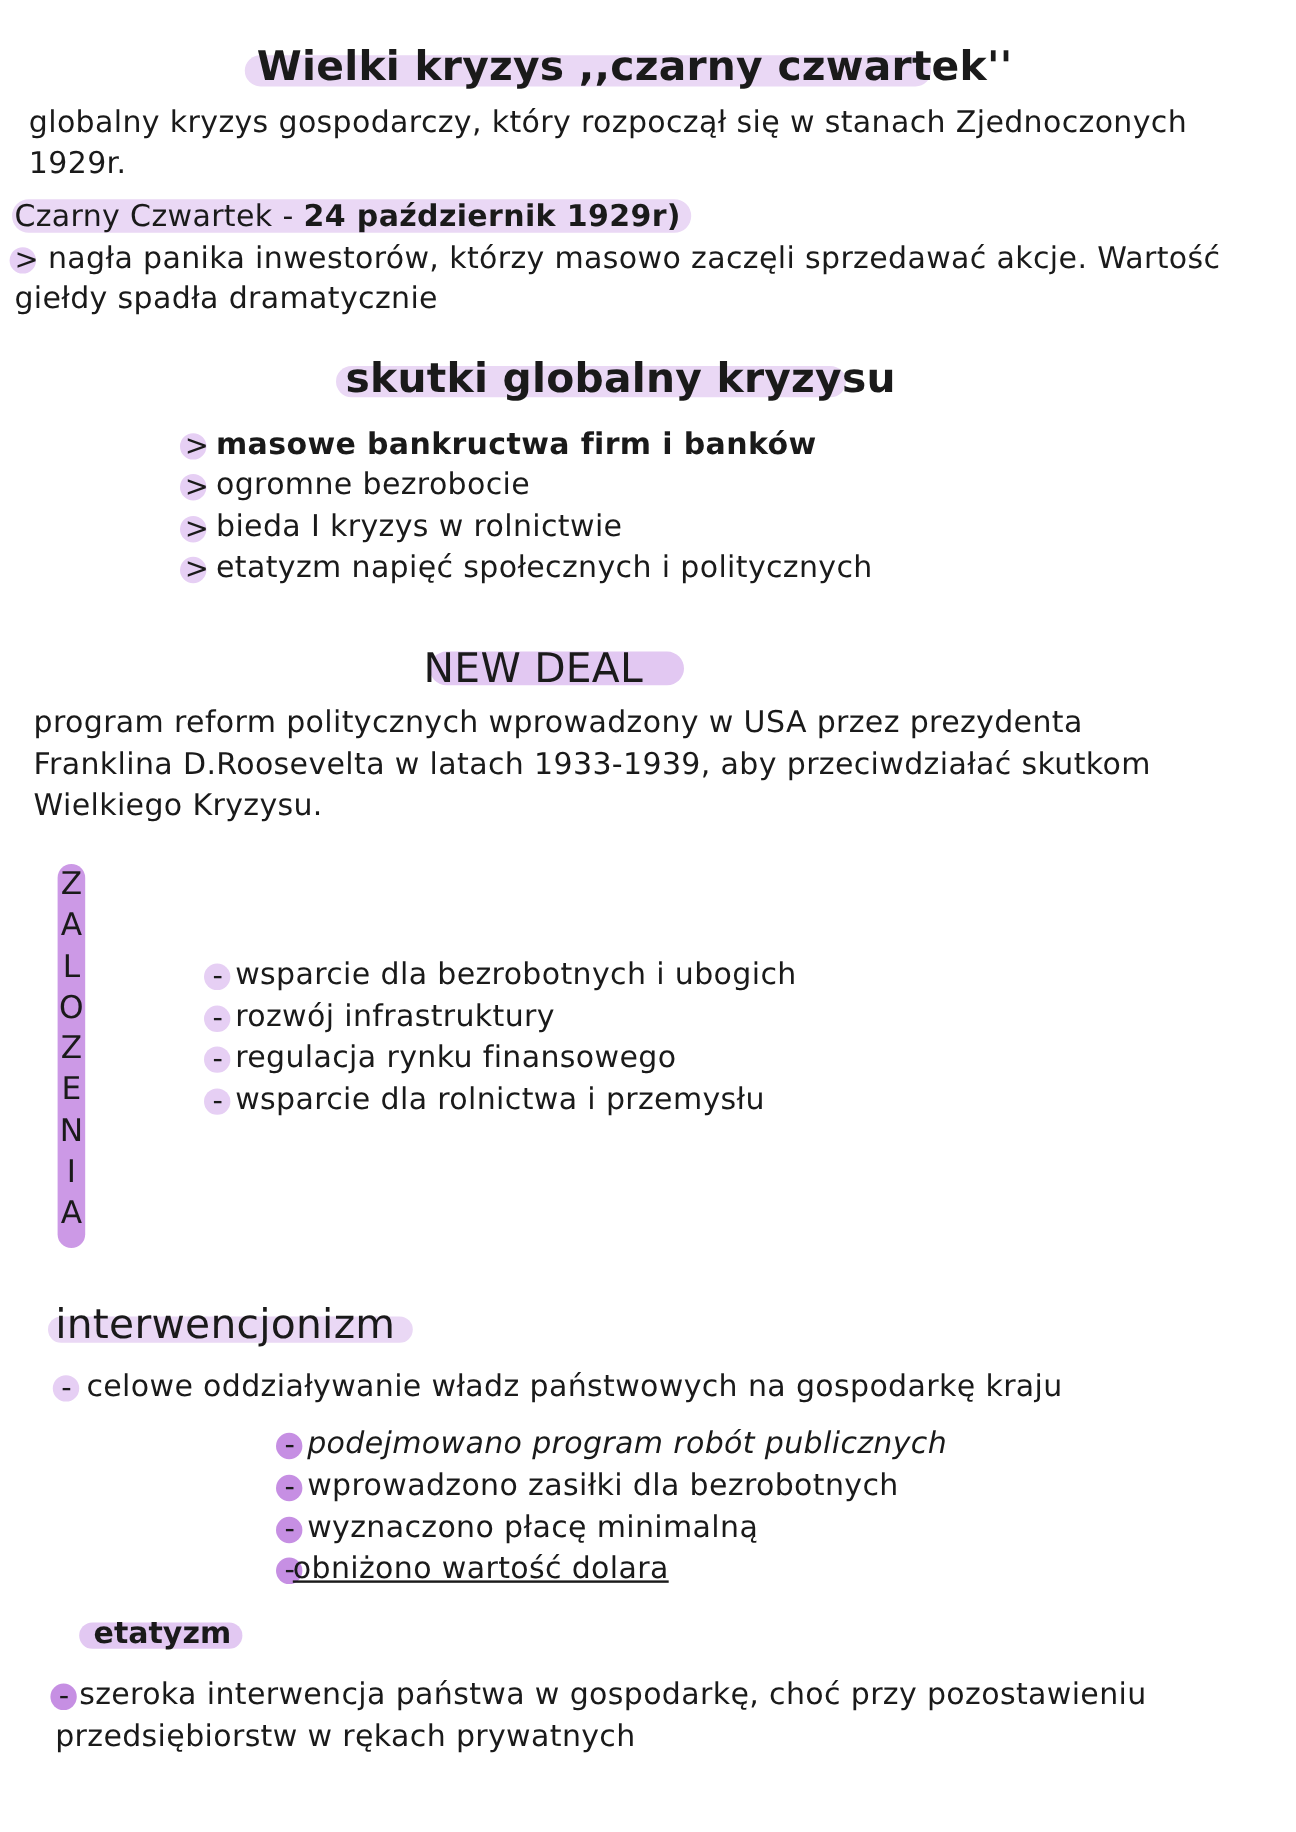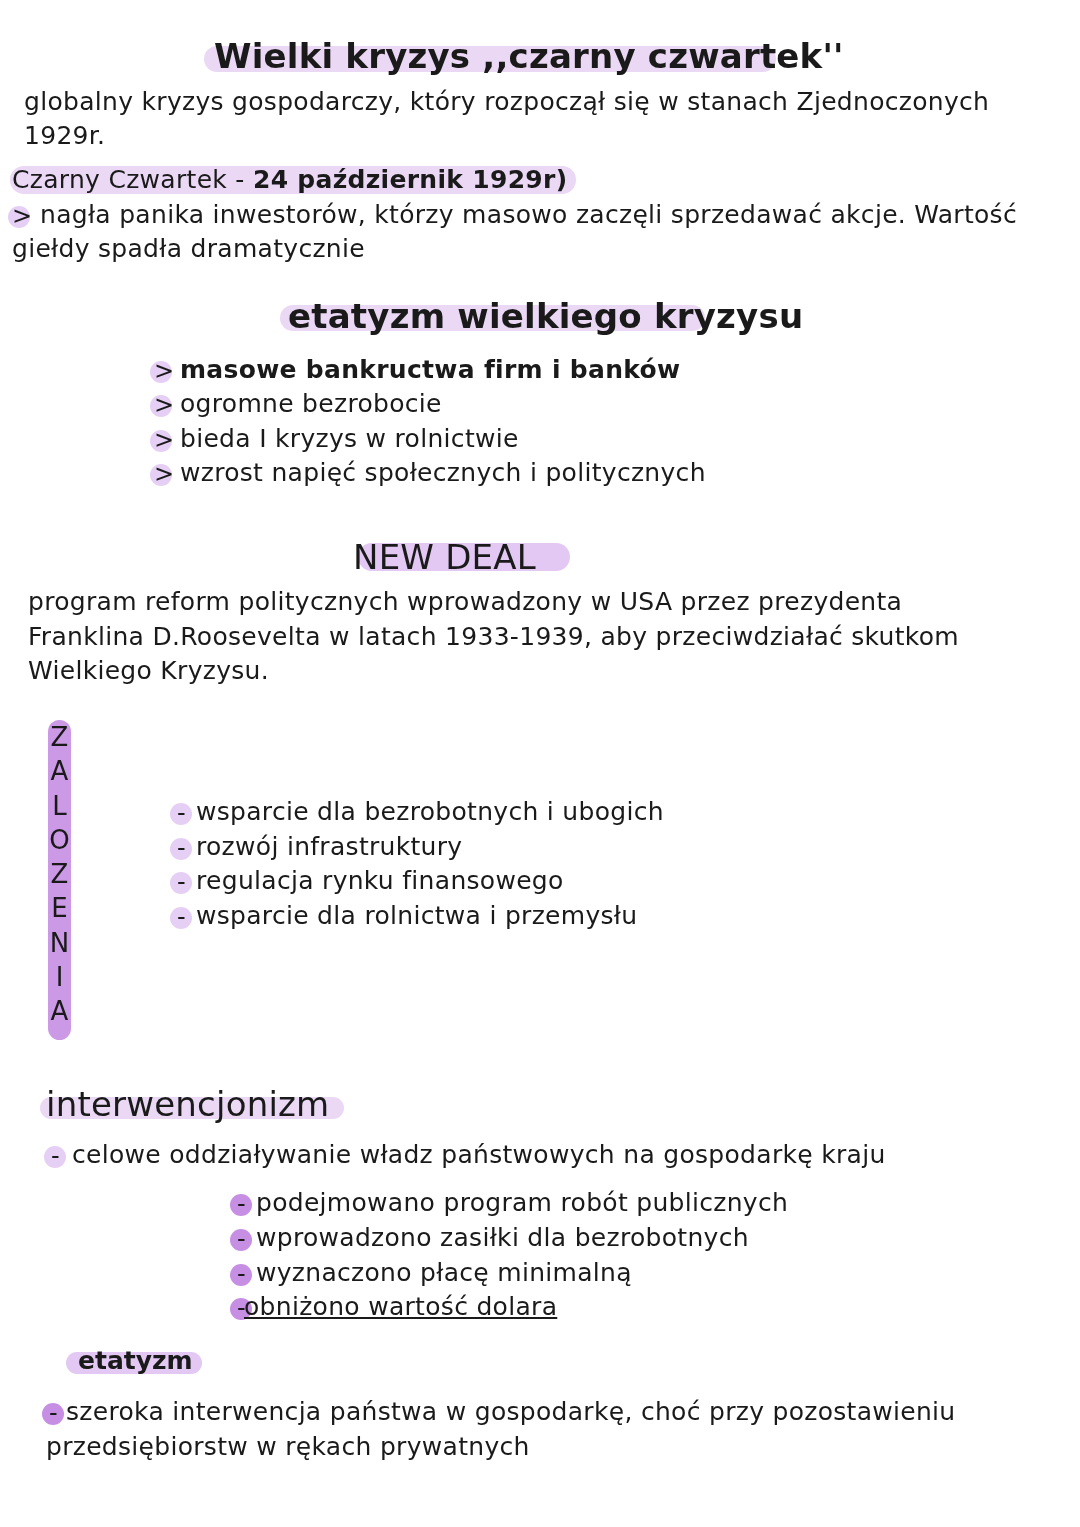--- a/index.html
+++ b/index.html
@@ -39,21 +39,21 @@
 
   <div class="bullet b-light" style="left:8px; top:206px;">
     <span class="glyph">&gt;</span>
   </div>
   <div class="abs txt" style="left:40px; top:198px;">nagła panika inwestorów, którzy masowo zaczęli sprzedawać akcje. Wartość</div>
   <div class="abs txt" style="left:12px; top:232px;">giełdy spadła dramatycznie</div>
 </div>
 
 <div>
   <div class="hl hl-light" style="left:280px; top:305px; width:425px; height:26px;"></div>
-  <div class="abs title" style="left:288px; top:296px;">etatyzm wielkiego kryzysu</div>
+  <div class="abs title" style="left:288px; top:296px;">skutki globalny kryzysu</div>
 
   <div class="row" style="left:150px; top:353px;">
     <div class="bullet b-light" style="left:0; top:8px;">
         <span class="glyph">&gt;</span>
       </div>
     <div class="t txt" style="left:30px;font-weight:bold;">masowe bankructwa firm i banków</div>
   </div>
   <div class="row" style="left:150px; top:387px;">
     <div class="bullet b-light" style="left:0; top:8px;">
         <span class="glyph">&gt;</span>
@@ -63,21 +63,21 @@
   <div class="row" style="left:150px; top:422px;">
     <div class="bullet b-light" style="left:0; top:8px;">
         <span class="glyph">&gt;</span>
       </div>
     <div class="t txt" style="left:30px;">bieda I kryzys w rolnictwie</div>
   </div>
   <div class="row" style="left:150px; top:456px;">
     <div class="bullet b-light" style="left:0; top:8px;">
         <span class="glyph">&gt;</span>
       </div>
-    <div class="t txt" style="left:30px;">wzrost napięć społecznych i politycznych</div>
+    <div class="t txt" style="left:30px;">etatyzm napięć społecznych i politycznych</div>
   </div>
 </div>
 
 <div>
   <div class="hl hl-mid" style="left:358px; top:543px; width:212px; height:28px;"></div>
   <div class="abs title" style="left:353px; top:537px; font-weight:400; font-size:34px;">NEW DEAL</div>
 
   <div class="abs txt" style="left:28px; top:585px;">program reform politycznych wprowadzony w USA przez prezydenta</div>
   <div class="abs txt" style="left:28px; top:620px;">Franklina D.Roosevelta w latach 1933-1939, aby przeciwdziałać skutkom</div>
   <div class="abs txt" style="left:28px; top:654px;">Wielkiego Kryzysu.</div>
@@ -128,21 +128,21 @@
     <div class="bullet b-light" style="left:0; top:8px;">
         <span class="glyph" style="left:7px;">-</span>
       </div>
     <div class="t txt" style="left:28px;">celowe oddziaływanie władz państwowych na gospodarkę kraju</div>
   </div>
 
   <div class="row" style="left:230px; top:1186px;">
     <div class="bullet b-strong" style="left:0; top:8px;">
         <span class="glyph" style="left:7px;">-</span>
       </div>
-    <div class="t txt" style="left:26px;">podejmowano program robót publicznych</div>
+    <div class="t txt" style="left:26px;font-style:italic;">podejmowano program robót publicznych</div>
   </div>
   <div class="row" style="left:230px; top:1221px;">
     <div class="bullet b-strong" style="left:0; top:8px;">
         <span class="glyph" style="left:7px;">-</span>
       </div>
     <div class="t txt" style="left:26px;">wprowadzono zasiłki dla bezrobotnych</div>
   </div>
   <div class="row" style="left:230px; top:1256px;">
     <div class="bullet b-strong" style="left:0; top:8px;">
         <span class="glyph" style="left:7px;">-</span>

